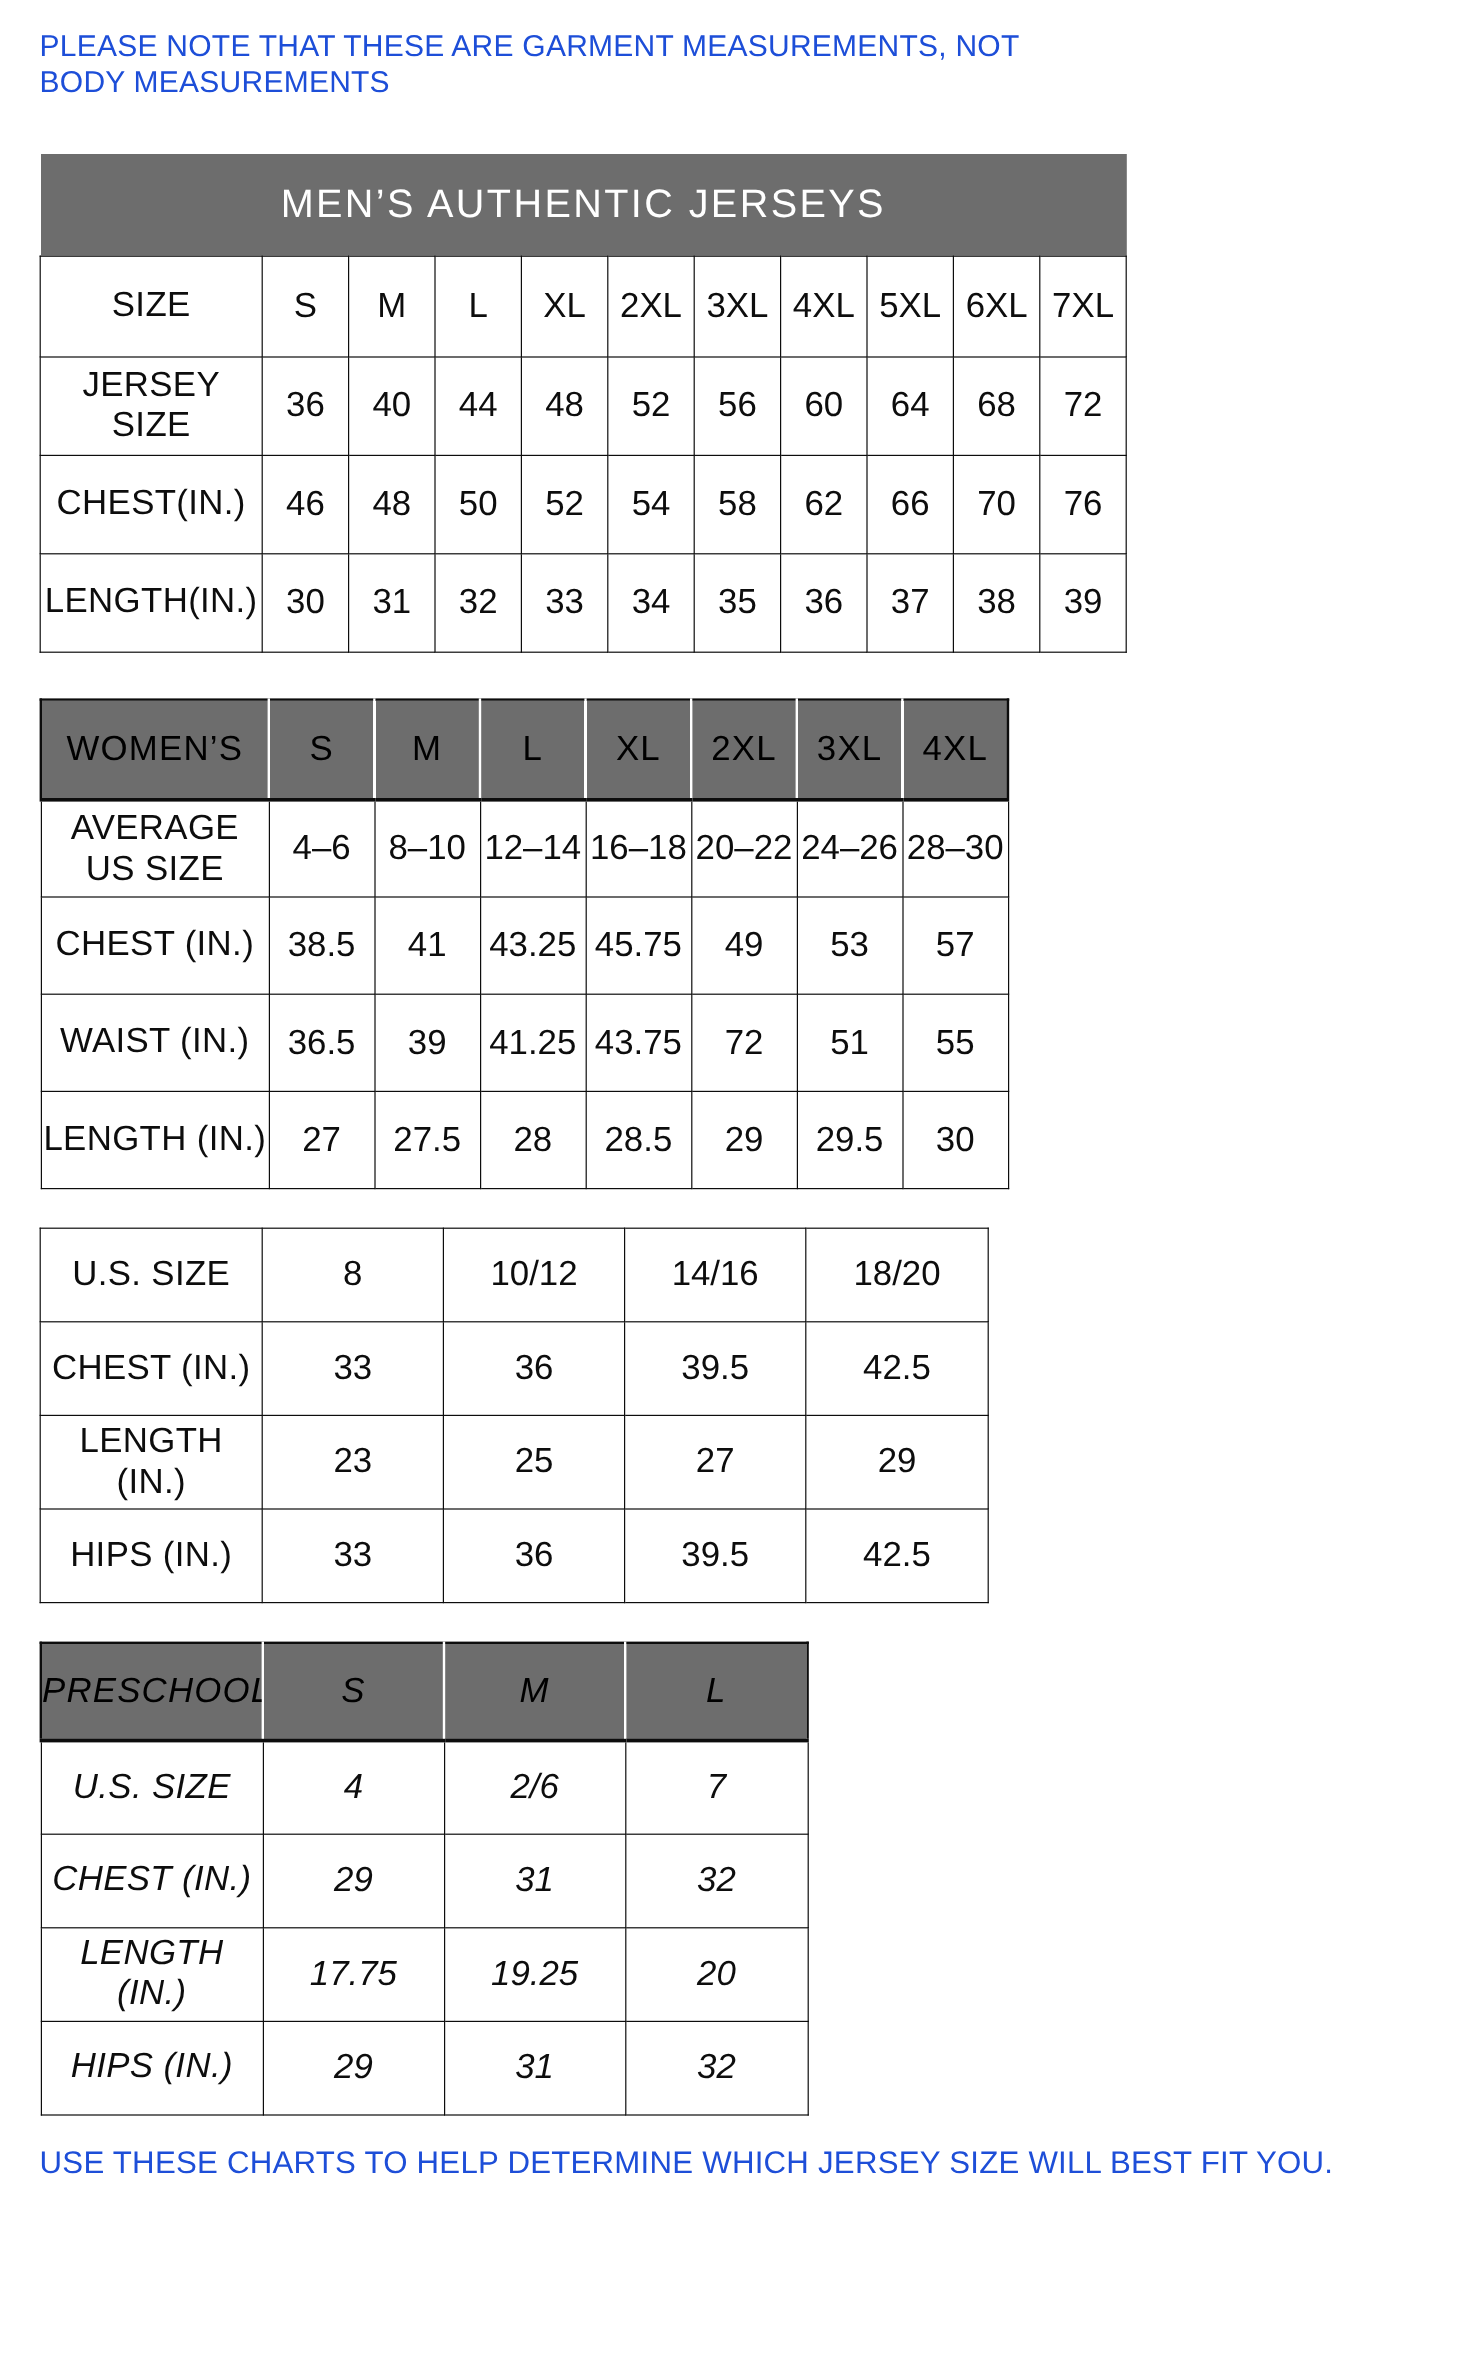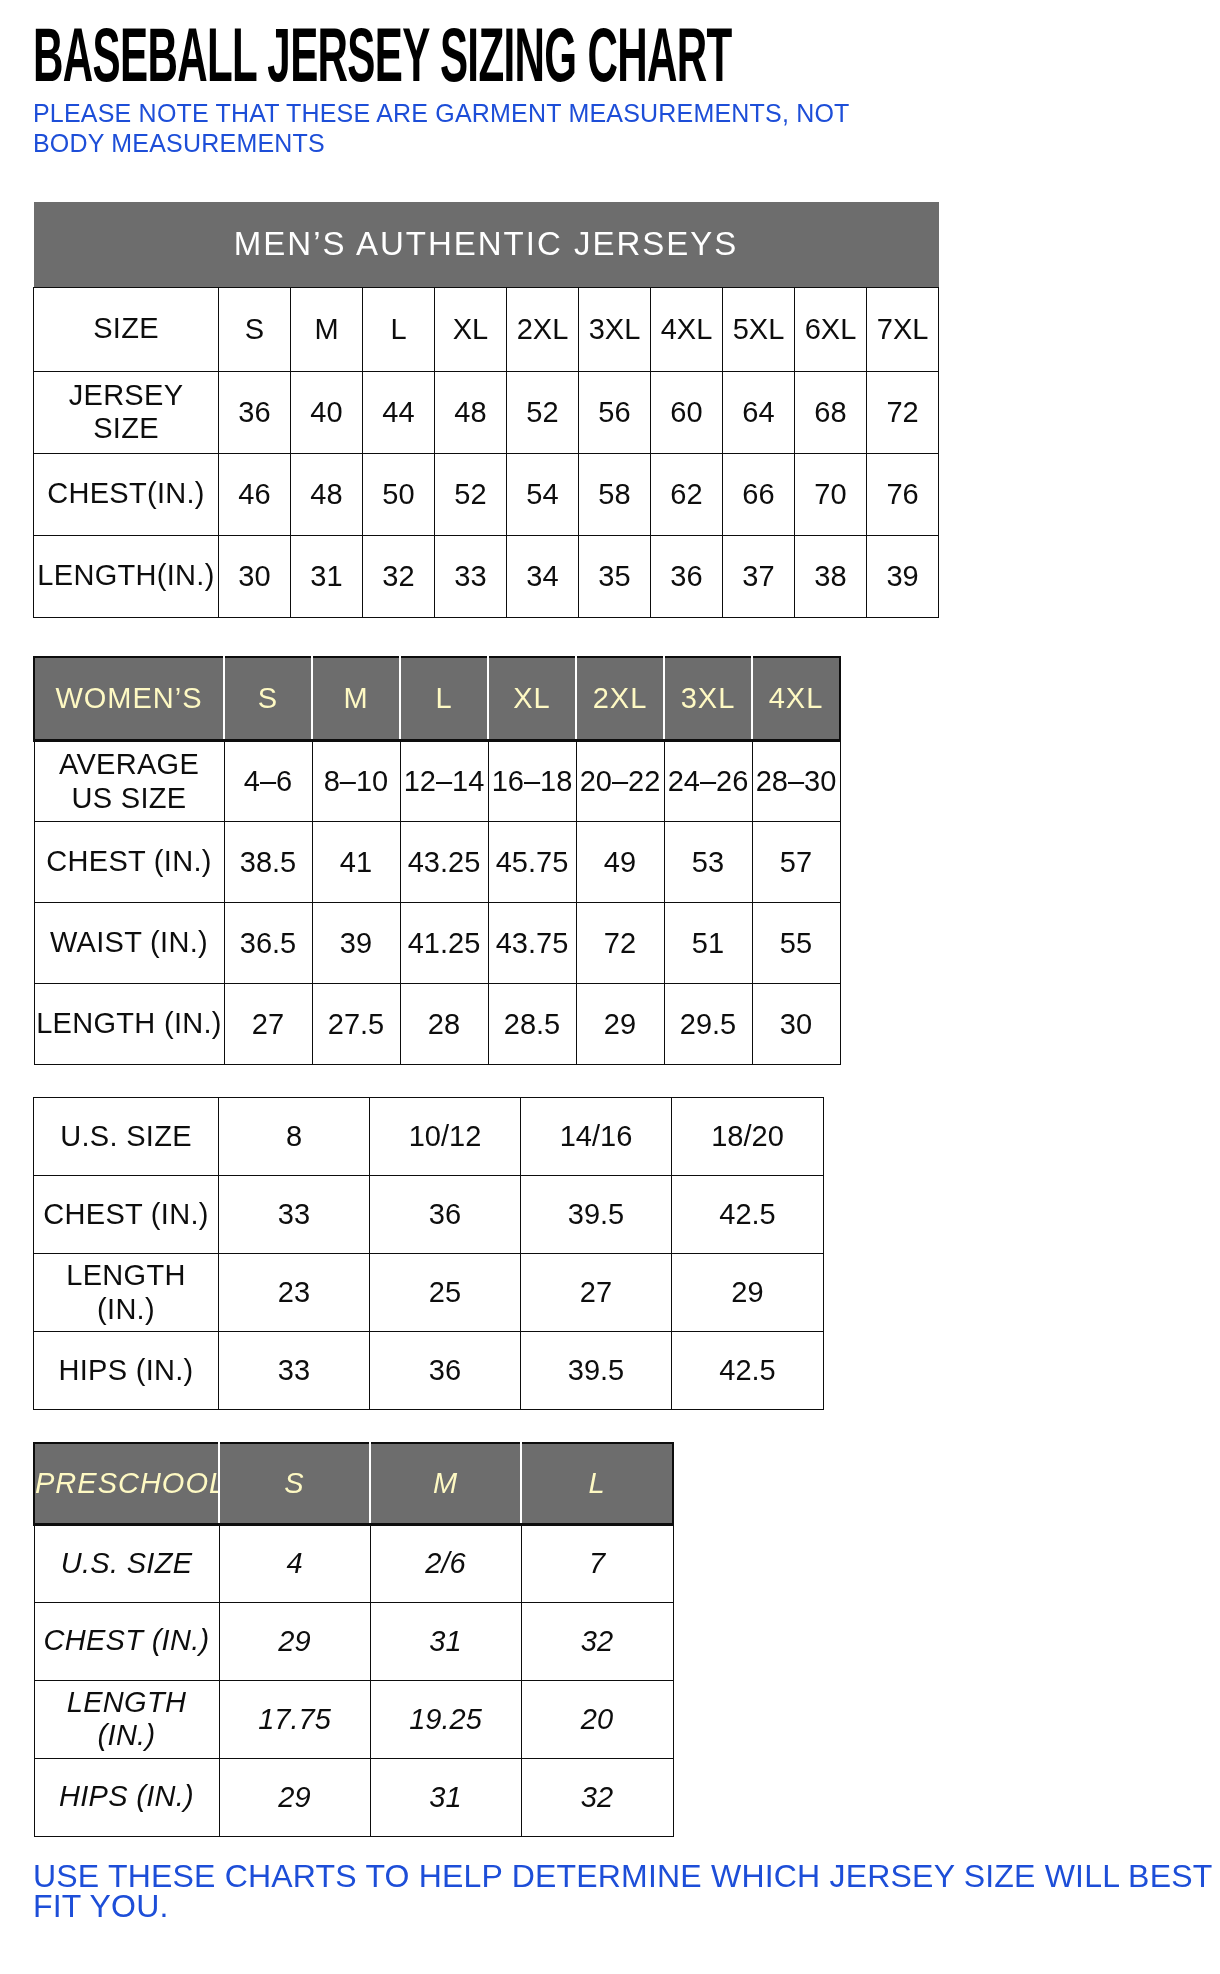--- a/index.html
+++ b/index.html
@@ -5,28 +5,28 @@
   html,body { margin:0; padding:0; background:#ffffff; }
   body { width:1220px; height:1974px; font-family:"Liberation Sans", sans-serif; color:#0d0d0d; }
   .page { padding:20px 0 0 33px; }
 
   .title-wrap { height:74px; margin:0 0 2px 0; }
   .title { margin:0; font-size:62px; font-weight:bold; white-space:nowrap; color:#000;
            letter-spacing:-1px; transform:scale(0.68,1.22); transform-origin:0 55%; }
 
   .note { color:#1d4ed8; font-size:25px; line-height:30px; max-width:880px;
           margin:4px 0 0 0; letter-spacing:0.2px; font-weight:400; }
-  .note.bottom { max-width:1180px; font-size:32px; margin-top:24px; }
+  .note.bottom { max-width:1180px; font-size:26px; margin-top:24px; }
 
   table.size-table { border-collapse:collapse; table-layout:fixed; }
   table.size-table td { border:1.5px solid #0d0d0d; text-align:center; vertical-align:middle;
                         font-size:29px; padding:0; overflow:hidden; }
 
   tr.banner td { background:#6d6d6d; color:#ffffff; border:0; font-size:33px; letter-spacing:2px; }
-  tr.ghead  td { background:#6d6d6d; color:#fef9c3; font-size:29px; letter-spacing:1px;
+  tr.ghead  td { background:#6d6d6d; color:#000000; font-size:29px; letter-spacing:1px;
                  border-top:2px solid #0d0d0d; border-bottom:3.5px solid #0d0d0d;
                  border-left:2.5px solid #ffffff; border-right:2.5px solid #ffffff; }
   tr.ghead td:first-child { border-left:2px solid #0d0d0d; }
   tr.ghead td:last-child  { border-right:2px solid #0d0d0d; }
   tr.phead td { font-size:29px; }
   td.rlabel { font-size:28px; line-height:1.15; letter-spacing:0.3px; }
 
   .t-mens { width:905px; margin-top:44px; }
   .t-mens tr { height:82px; }
   .t-mens tr.banner { height:85px; }
@@ -42,23 +42,20 @@
 
   .t-pre { width:639px; margin-top:32px;font-style:italic; }
   .t-pre tr { height:78px; }
   .t-pre tr.ghead { height:81px; }
 </style>
 </head>
 <body>
 
 <div class="page">
 
-  <div class="title-wrap">
-    <h1 class="title">BASEBALL JERSEY SIZING CHART</h1>
-  </div>
 
   <p class="note">PLEASE NOTE THAT THESE ARE GARMENT MEASUREMENTS, NOT BODY MEASUREMENTS</p>
 
   <table class="size-table t-mens">
       <colgroup>
         <col style="width: 185px;">
         <col style="width: 72px;">
         <col style="width: 72px;">
         <col style="width: 72px;">
         <col style="width: 72px;">

